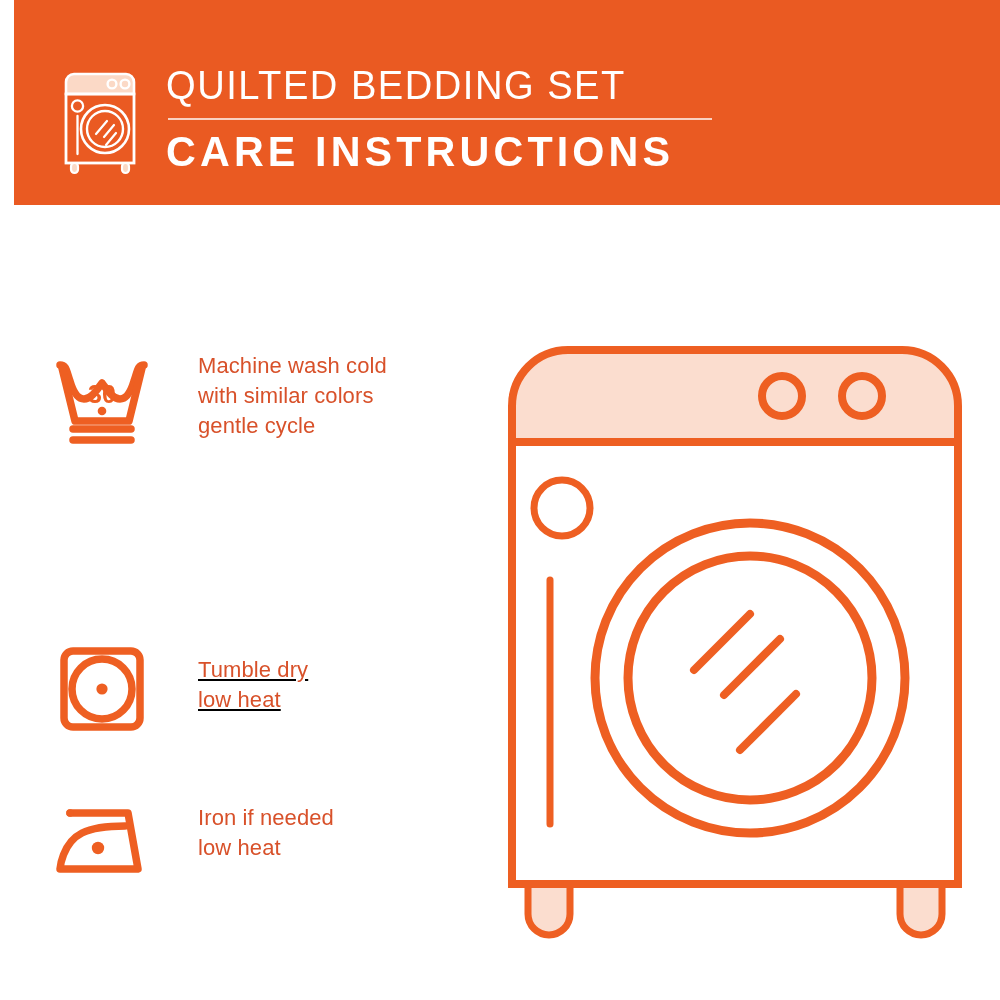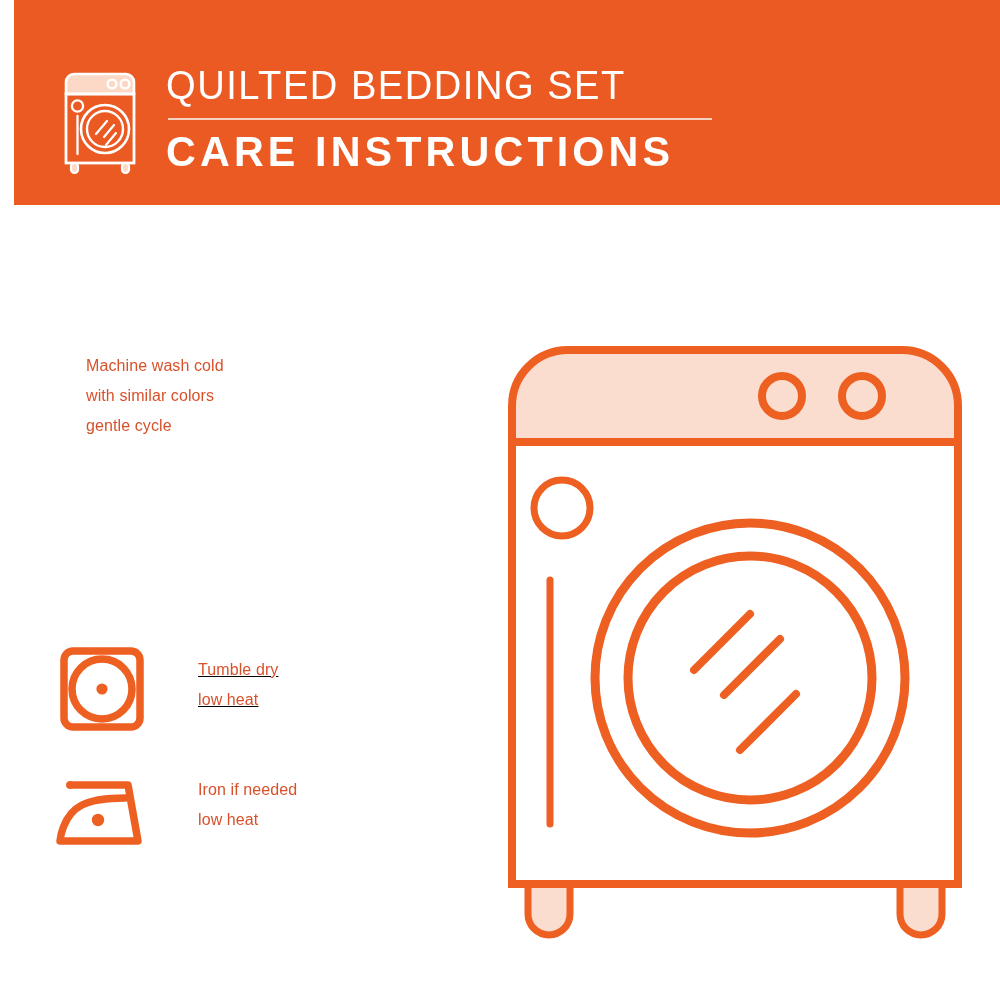--- a/index.html
+++ b/index.html
@@ -90,31 +90,31 @@
     width: 112px;
     height: 104px;
     flex: 0 0 auto;
     display: flex;
     align-items: center;
     justify-content: center;
   }
   .care-text {
     margin-left: 40px;
     color: #d8512a;
-    font-size: 16px;
+    font-size: 22px;
     line-height: 30px;
     font-weight: 500;
     letter-spacing: 0.1px;
     padding-top: 4px;
     white-space: pre-line;
   }
   #care-row-0 { top: 110px; }
   #care-row-1 { top: 252px; }
   #care-row-2 { top: 400px; text-decoration: underline; }
-  #care-row-3 { top: 520px; }
+  #care-row-3 { top: 548px; }
   #care-row-1 .care-text,
   #care-row-2 .care-text,
   #care-row-3 .care-text { padding-top: 18px; }
   #care-row-0 .care-text { padding-top: 4px; }
 
   
   #washer-illustration {
     position: absolute;
     left: 492px;
     top: 330px;
@@ -156,20 +156,34 @@
       <div id="header-divider"></div>
       <div id="header-title-sub">CARE INSTRUCTIONS</div>
     </div>
 
   </div>
 </div>
 
 <div id="care-list">
 
   <div class="care-row" id="care-row-0">
+    <span class="care-icon-wrap">
+      <svg viewBox="0 0 112 104" width="112" height="104" xmlns="http://www.w3.org/2000/svg">
+        <g fill="none" stroke="#ee5f22" stroke-width="7.5" stroke-linecap="round" stroke-linejoin="round">
+          <path d="M14 18 C20 18 20 22 24 34 C27 44 31 52 38 52 C45 52 50 44 56 36 C62 44 67 52 74 52 C81 52 85 44 88 34 C92 22 92 18 98 18"></path>
+          <path d="M16 21 L29 74 L83 74 L96 21"></path>
+        </g>
+        <g fill="none" stroke="#ee5f22" stroke-width="7.5" stroke-linecap="round">
+          <line x1="27" y1="82" x2="85" y2="82"></line>
+          <line x1="27" y1="93" x2="85" y2="93"></line>
+        </g>
+        <text x="56" y="56" text-anchor="middle" font-family="Liberation Sans, sans-serif" font-size="25" font-weight="700" fill="#ee5f22">30</text>
+        <circle cx="56" cy="64" r="4.3" fill="#ee5f22"></circle>
+      </svg>
+    </span>
     <span class="care-text">Machine wash cold
 with similar colors
 gentle cycle</span>
   </div>
 
 
   <div class="care-row" id="care-row-2">
     <span class="care-icon-wrap">
       <svg viewBox="0 0 112 104" width="112" height="104" xmlns="http://www.w3.org/2000/svg">
         <rect x="18" y="14" width="76" height="76" rx="9" ry="9" fill="none" stroke="#ee5f22" stroke-width="7.5"></rect>

